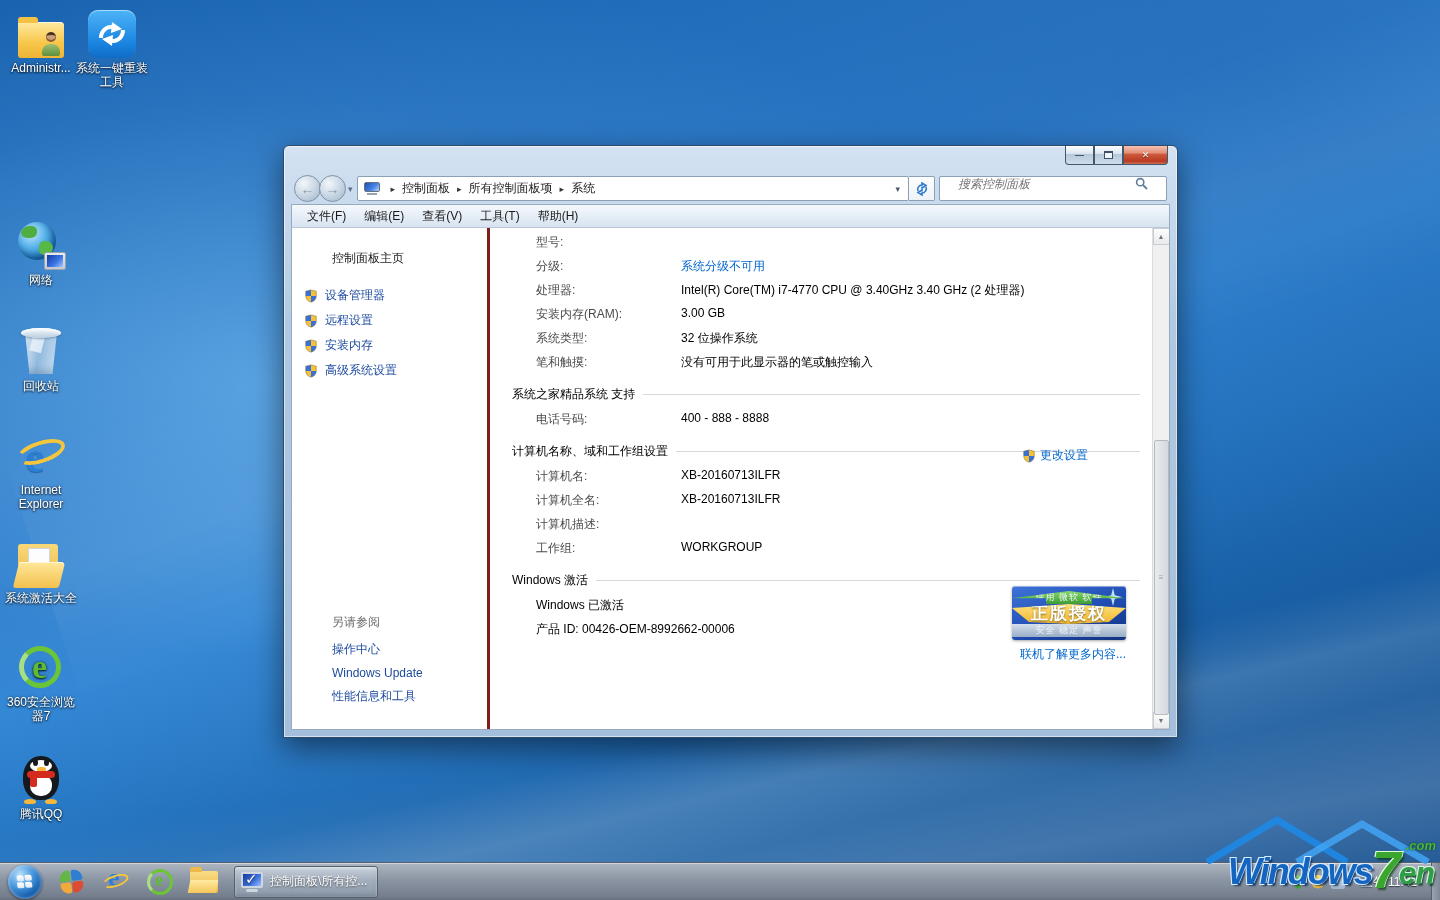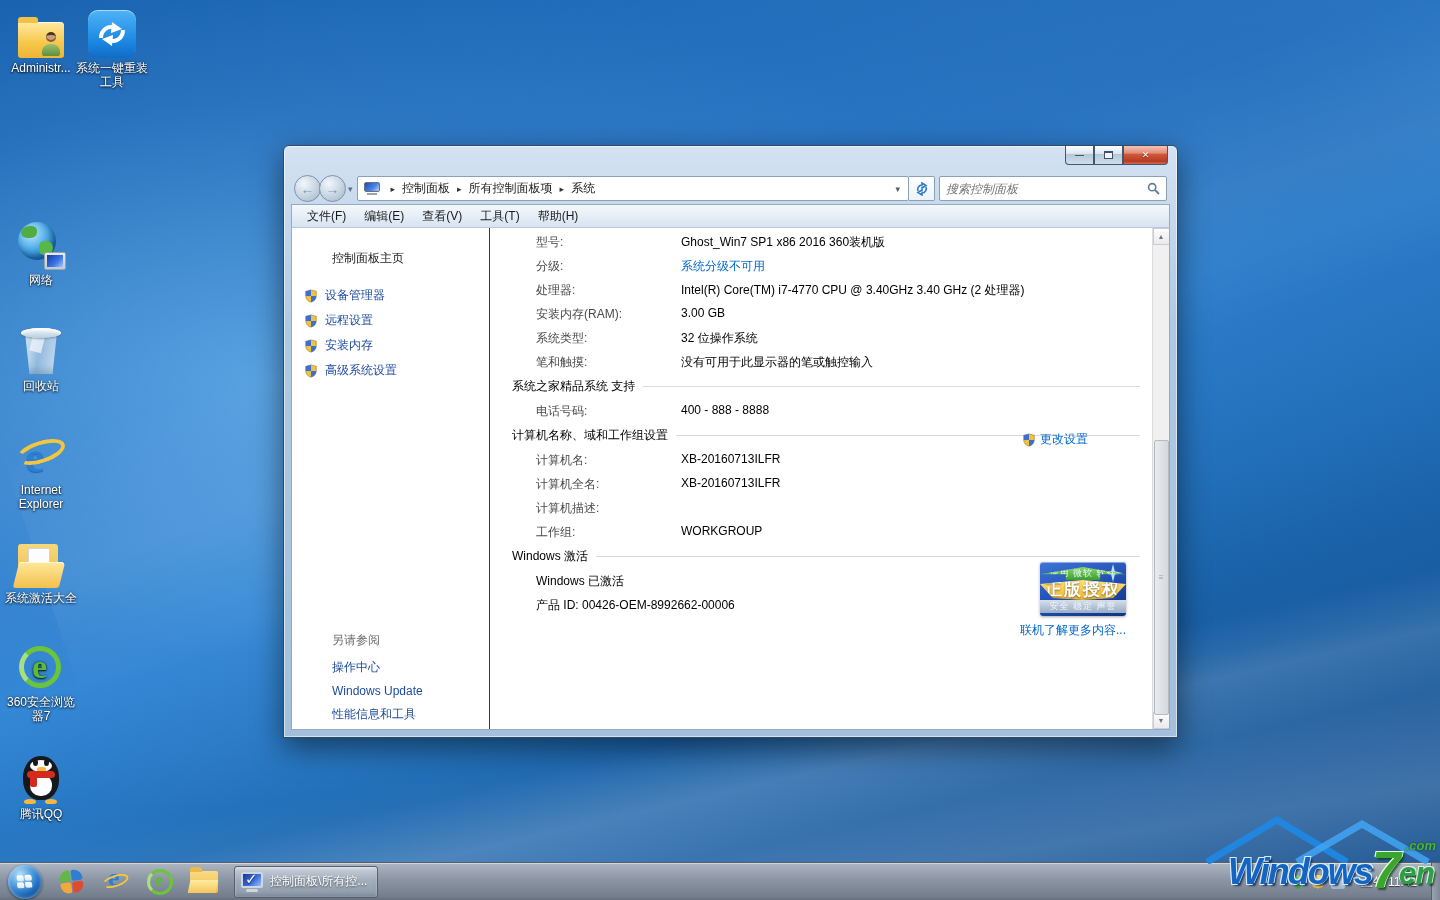--- a/index.html
+++ b/index.html
@@ -100,47 +100,47 @@
   .navbtn.fwd { margin-left:-6px; }
   .navchev { color:#5b7088; font-size:9px; margin-left:-2px; }
   .addressbar { flex:1; height:25px; background:#fff; border:1px solid #8aa0b5; border-radius:2px; display:flex; align-items:center; padding:0 4px; overflow:hidden; }
   .addr-ico { width:16px; height:13px; margin:0 4px 0 2px; position:relative; flex:0 0 auto; }
   .addr-ico .s { position:absolute; inset:0 0 3px 0; background:linear-gradient(135deg,#1d4fb0,#4a86e8 60%,#bcd4ff); border:1px solid #69727c; border-radius:2px; }
   .addr-ico .b { position:absolute; bottom:0; left:3px; width:10px; height:2px; background:#9aa4ae; }
   .crumb { display:flex; align-items:center; white-space:nowrap; color:#1a1a1a; }
   .crumb .sep { color:#333; font-size:9px; padding:0 7px; }
   .addr-dd { margin-left:auto; color:#4a5a6c; font-size:9px; padding:0 4px; }
   .refreshbtn { width:26px; height:25px; border:1px solid #8aa0b5; border-left:none; margin-left:-4px; border-radius:0 2px 2px 0; background:linear-gradient(#fefefe,#eef3f8); display:flex; align-items:center; justify-content:center; flex:0 0 auto; }
-  .searchbox { width:228px; height:25px; background:#fff; border:1px solid #8aa0b5; border-radius:2px; display:flex; align-items:center; padding:0 6px; flex:0 0 auto; }
+  .searchbox { width:228px; height:25px; background:#fff; border:1px solid #8aa0b5; border-radius:2px; display:flex; align-items:flex-start; padding:0 18px; flex:0 0 auto; }
   .searchbox input { flex:1; border:none; outline:none; font-style:italic; color:#8a9099; font-size:12px; font-family:inherit; background:transparent; min-width:0; }
 
   .menurow { position:absolute; top:58px; left:7px; right:7px; height:24px; display:flex; align-items:center; padding-left:6px;
     background:linear-gradient(#f4f8fc,#e3ecf6 60%,#d7e3f0); border:1px solid #98aabf; border-bottom:1px solid #b9c8d8; }
   .menuitem { padding:0 9px; color:#1a1a1a; }
 
   .bodyrow { position:absolute; top:82px; left:7px; right:7px; bottom:7px; display:flex; background:#fff; border:1px solid #98aabf; border-top:none; overflow:hidden; }
-  .sidebar { width:198px; flex:0 0 auto; background:#fff; border-right:1px solid #7f1d1d; padding:20px 0 2px 12px; display:flex; flex-direction:column; }
+  .sidebar { width:198px; flex:0 0 auto; background:#fff; border-right:3px solid #7f1d1d; padding:20px 0 20px 12px; display:flex; flex-direction:column; }
   .sb-home { color:#1a1a1a; padding:2px 0 2px 28px; margin-bottom:14px; }
   .sb-task { display:flex; align-items:center; gap:7px; padding:4px 0; color:#1c4a9e; }
   .sb-spacer { flex:1; }
   .sb-seealso { color:#6d6d6d; padding:4px 0 6px 28px; }
   .sb-link { color:#1c4a9e; padding:4px 0 4px 28px; }
 
   .content { flex:1; position:relative; overflow:hidden; padding-top:13px; }
   .rows-clip { margin-top:-11px; padding:0 12px 0 46px; }
   .srow { display:flex; align-items:flex-start; min-height:24px; padding-top:4px; }
   .srow .lbl { width:145px; flex:0 0 auto; color:#4a4a4a; }
   .srow .val { flex:1; color:#000; }
   a.lk { color:#0066cc; text-decoration:none; }
-  .sechead { display:flex; align-items:center; margin:4px 0 4px -24px; color:#000; }
+  .sechead { display:flex; align-items:center; margin:12px 0 4px -24px; color:#000; }
   .sechead .line { flex:1; border-top:1px solid #d9d9d9; margin-left:8px; }
   .cn-section { position:relative; }
   .chg { position:absolute; right:52px; top:4px; display:flex; align-items:center; gap:4px; }
   .act-section { position:relative; min-height:100px; }
-  .badge { position:absolute; right:14px; top:14px; width:86px; height:54px; border-radius:3px; color:#fff; text-align:center;
+  .badge { position:absolute; right:14px; top:14px; width:114px; height:54px; border-radius:3px; color:#fff; text-align:center;
     background:linear-gradient(160deg,#3f74d8,#1f4cb2 55%,#12327e); box-shadow:inset 0 1px 0 rgba(255,255,255,.45), 0 1px 3px rgba(0,0,0,.35); padding-top:5px; }
   .badge .t1 { font-size:9px; opacity:.95; letter-spacing:1px; }
   .badge .t2 { font-size:17px; font-weight:bold; letter-spacing:2px; line-height:20px; text-shadow:0 1px 2px rgba(0,0,0,.5); }
   .badge .t3 { font-size:9px; opacity:.95; letter-spacing:1px; }
   .badge svg { position:absolute; right:4px; top:2px; }
   .learnmore { position:absolute; right:14px; top:74px;margin-left:33px; }
 
   .scrollbar { width:17px; flex:0 0 auto; background:#f0f0f0; border-left:1px solid #dcdcdc; display:flex; flex-direction:column; align-items:center; }
   .sc-btn { width:17px; height:17px; background:linear-gradient(#fdfdfd,#e8eaed); border:1px solid #c9cdd2; color:#6d7780; font-size:7px; display:flex; align-items:center; justify-content:center; }
   .sc-track { flex:1; width:17px; position:relative; }
@@ -398,21 +398,20 @@
         <div class="sb-seealso">另请参阅</div>
         <div class="sb-link">操作中心</div>
         <div class="sb-link">Windows Update</div>
         <div class="sb-link">性能信息和工具</div>
       </div>
 
       <div class="content">
         <div class="rows-clip">
           <div class="srow">
             <span class="lbl">型号:</span>
-            <span class="val">Ghost_Win7 SP1 x86  2016 360装机版</span>
           </div>
           <div class="srow">
             <span class="lbl">分级:</span>
             <span class="val"><a class="lk" href="#">系统分级不可用</a></span>
           </div>
           <div class="srow">
             <span class="lbl">处理器:</span>
             <span class="val">Intel(R) Core(TM) i7-4770 CPU @ 3.40GHz   3.40 GHz  (2 处理器)</span>
           </div>
           <div class="srow">

